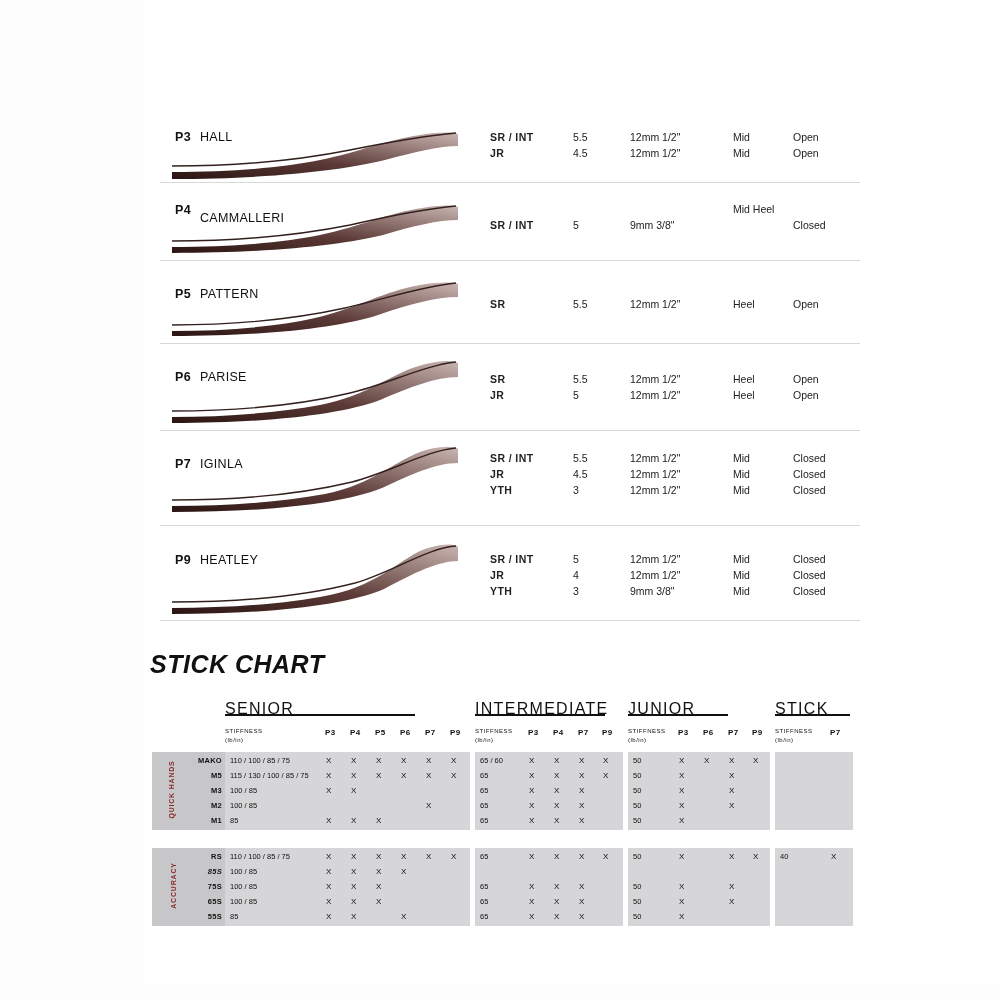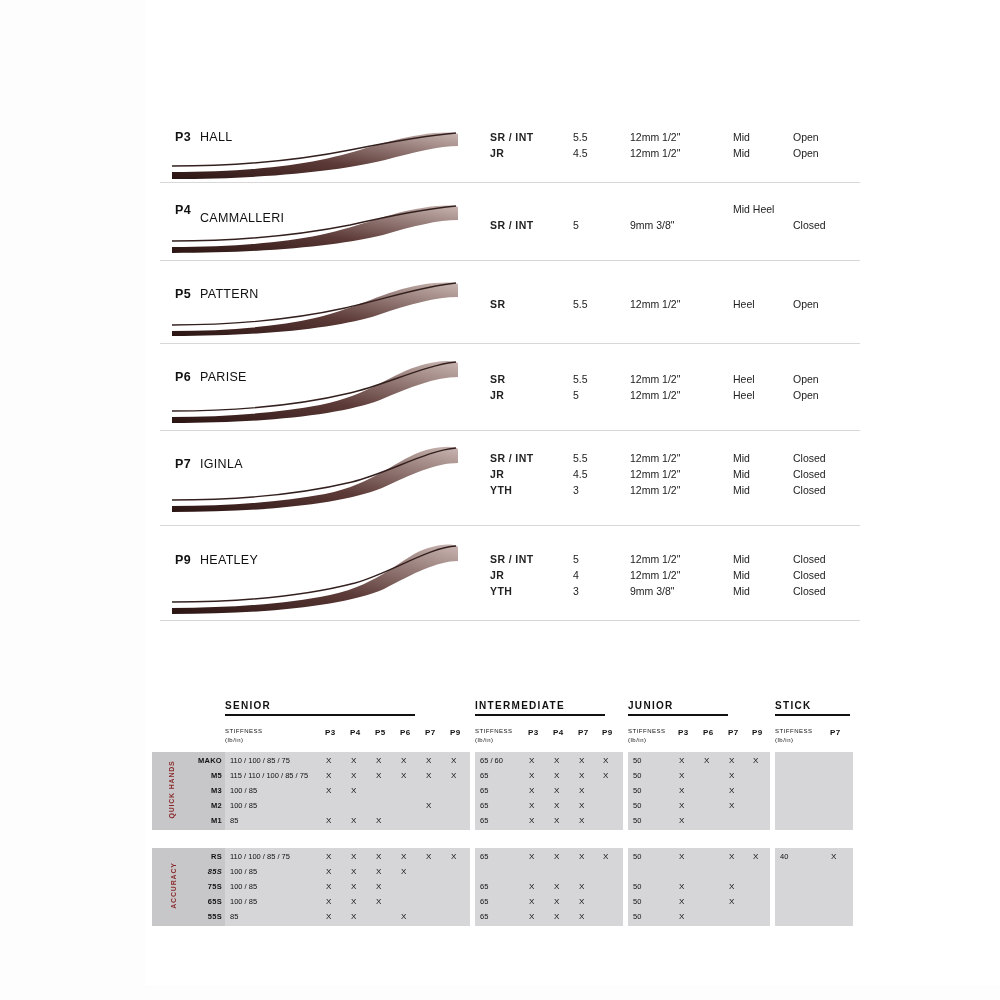--- a/index.html
+++ b/index.html
@@ -90,22 +90,22 @@
   .blade-art { position: absolute; }
 
   
   .sc {
     position: absolute;
     left: 5px; top: 690px;
     width: 845px;
   }
   .sc-seclabel {
     position: absolute;
-    font-weight: bold;
-    font-size: 10px;
+    font-weight: normal;
+    font-size: 16px;
     letter-spacing: 1.3px;
     color: #111;
   }
   .sc-secrule {
     position: absolute;
     height: 1.5px;
     background: #111;
   }
   .sc-stiff {
     position: absolute;
@@ -355,20 +355,21 @@
         <div class="cell" style="left:413px; top:45px;">3</div>
         <div class="cell" style="left:470px; top:45px;">9mm 3/8"</div>
         <div class="cell" style="left:573px; top:45px;">Mid</div>
         <div class="cell" style="left:633px; top:45px;">Closed</div>
       </div>
     </div>
     <div class="bk-row" style="top:620px;">
         <div class="rowline"></div>
       </div>
 
+    <div class="title" id="stick-chart-title">STICK CHART</div>
 
     <div class="sc">
 
       <div class="sc-seclabel" style="left:75px;  top:10px;">SENIOR</div>
       <div class="sc-secrule" style="left:75px;  top:24px; width:190px;"></div>
       <div class="sc-seclabel" style="left:325px; top:10px;">INTERMEDIATE</div>
       <div class="sc-secrule" style="left:325px; top:24px; width:130px;"></div>
       <div class="sc-seclabel" style="left:478px; top:10px;">JUNIOR</div>
       <div class="sc-secrule" style="left:478px; top:24px; width:100px;"></div>
       <div class="sc-seclabel" style="left:625px; top:10px;">STICK</div>
@@ -418,21 +419,21 @@
       <div class="sc-block" style="left:478px; top:62px; width:142px; height:78px;"></div>
       <div class="sc-block" style="left:625px; top:62px; width:78px;  height:78px;"></div>
 
       <div class="sc-model" style="left:20px; top:66px; width:52px;">MAKO</div>
       <div class="sc-model" style="left:20px; top:81px; width:52px;">M5</div>
       <div class="sc-model" style="left:20px; top:96px; width:52px;">M3</div>
       <div class="sc-model" style="left:20px; top:111px; width:52px;">M2</div>
       <div class="sc-model" style="left:20px; top:126px; width:52px;">M1</div>
 
       <div class="sc-val" style="left:80px; top:66px;">110 / 100 / 85 / 75</div>
-      <div class="sc-val" style="left:80px; top:81px;">115 / 110 / 100 / 85 / 75</div>
+      <div class="sc-val" style="left:80px; top:81px;">115 / 130 / 100 / 85 / 75</div>
       <div class="sc-val" style="left:80px; top:96px;">100 / 85</div>
       <div class="sc-val" style="left:80px; top:111px;">100 / 85</div>
       <div class="sc-val" style="left:80px; top:126px;">85</div>
 
       <div class="sc-x" style="left:176px; top:66px;">X</div>
       <div class="sc-x" style="left:201px; top:66px;">X</div>
       <div class="sc-x" style="left:226px; top:66px;">X</div>
       <div class="sc-x" style="left:251px; top:66px;">X</div>
       <div class="sc-x" style="left:276px; top:66px;">X</div>
       <div class="sc-x" style="left:301px; top:66px;">X</div>

